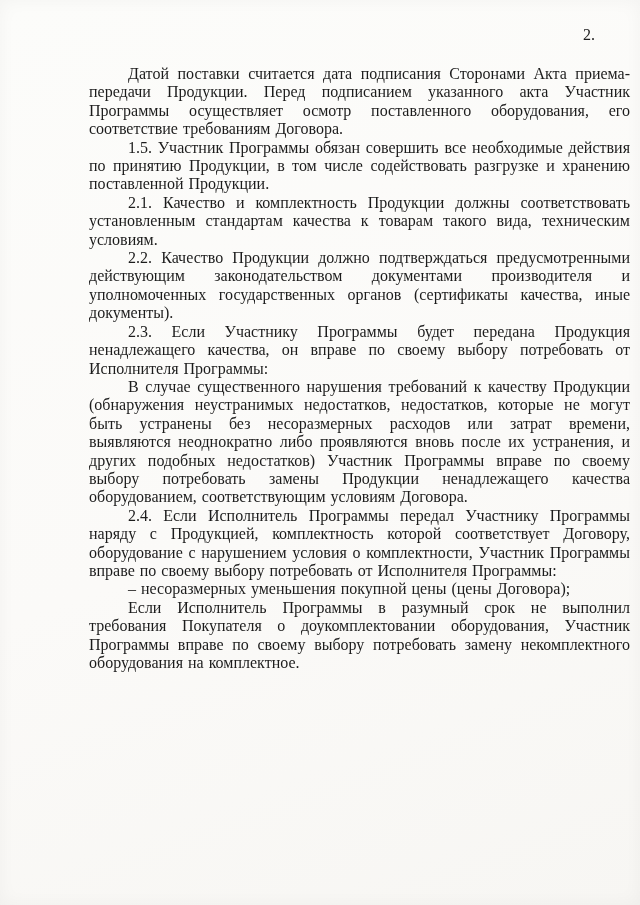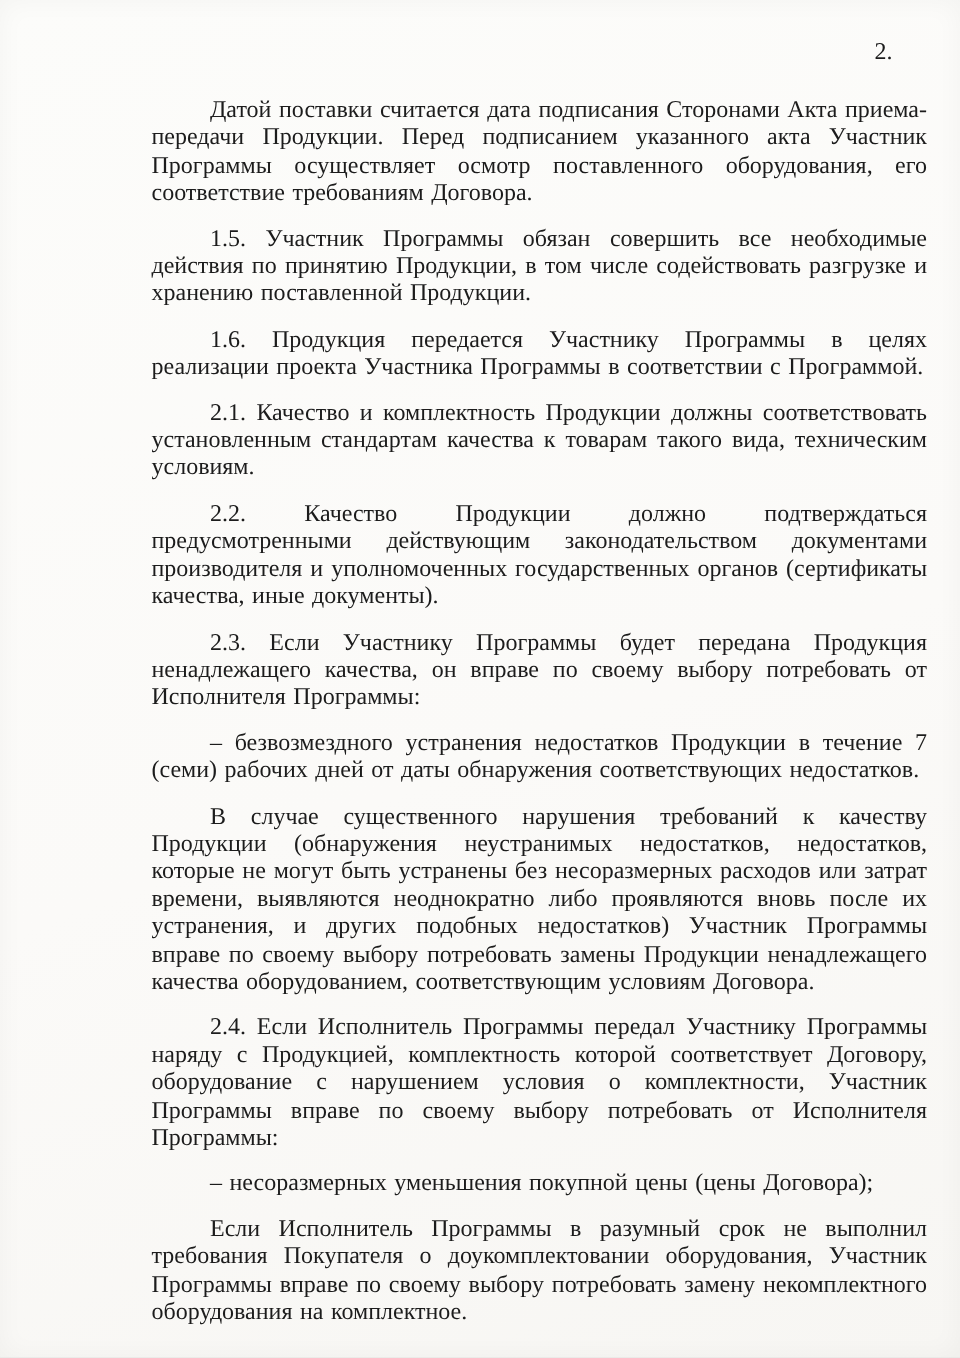--- a/index.html
+++ b/index.html
@@ -25,43 +25,41 @@
   .page-number {
     text-align: right;
     padding-right: 35px;
     height: 18px;
   }
   .doc-body {
     margin-top: 21px;
     text-align: justify;
   }
   .doc-body p {
-    margin: 12px;
+    margin: 0;
     text-indent: 39px;
     word-spacing: 1px;
   }
   .doc-body p.heading {
     font-weight: bold;
     text-indent: 50px;
     text-align: left;
     margin: 18px 0;
     word-spacing: 0;
   }
 </style>
 </head>
 <body>
 
 <div class="page">
   <div class="page-number">2.</div>
   <div class="doc-body">
       <p class="body">Датой поставки считается дата подписания Сторонами Акта приема-передачи Продукции. Перед подписанием указанного акта Участник Программы осуществляет осмотр поставленного оборудования, его соответствие требованиям Договора.</p>
       <p class="body">1.5. Участник Программы обязан совершить все необходимые действия по принятию Продукции, в том числе содействовать разгрузке и хранению поставленной Продукции.</p>
-      <p class="body">1.6. Продукция передается Участнику Программы в целях реализации проекта Участника Программы в соответствии с Программой.</p>
       <p class="body">2.1. Качество и комплектность Продукции должны соответствовать установленным стандартам качества к товарам такого вида, техническим условиям.</p>
       <p class="body">2.2. Качество Продукции должно подтверждаться предусмотренными действующим законодательством документами производителя и уполномоченных государственных органов (сертификаты качества, иные документы).</p>
       <p class="body">2.3. Если Участнику Программы будет передана Продукция ненадлежащего качества, он вправе по своему выбору потребовать от Исполнителя Программы:</p>
-      <p class="bullet">– безвозмездного устранения недостатков Продукции в течение 7 (семи) рабочих дней от даты обнаружения соответствующих недостатков.</p>
       <p class="body">В случае существенного нарушения требований к качеству Продукции (обнаружения неустранимых недостатков, недостатков, которые не могут быть устранены без несоразмерных расходов или затрат времени, выявляются неоднократно либо проявляются вновь после их устранения, и других подобных недостатков) Участник Программы вправе по своему выбору потребовать замены Продукции ненадлежащего качества оборудованием, соответствующим условиям Договора.</p>
       <p class="body">2.4. Если Исполнитель Программы передал Участнику Программы наряду с Продукцией, комплектность которой соответствует Договору, оборудование с нарушением условия о комплектности, Участник Программы вправе по своему выбору потребовать от Исполнителя Программы:</p>
       <p class="bullet">– несоразмерных уменьшения покупной цены (цены Договора);</p>
       <p class="body">Если Исполнитель Программы в разумный срок не выполнил требования Покупателя о доукомплектовании оборудования, Участник Программы вправе по своему выбору потребовать замену некомплектного оборудования на комплектное.</p>
     </div>
 </div>
 
 </body></html>

